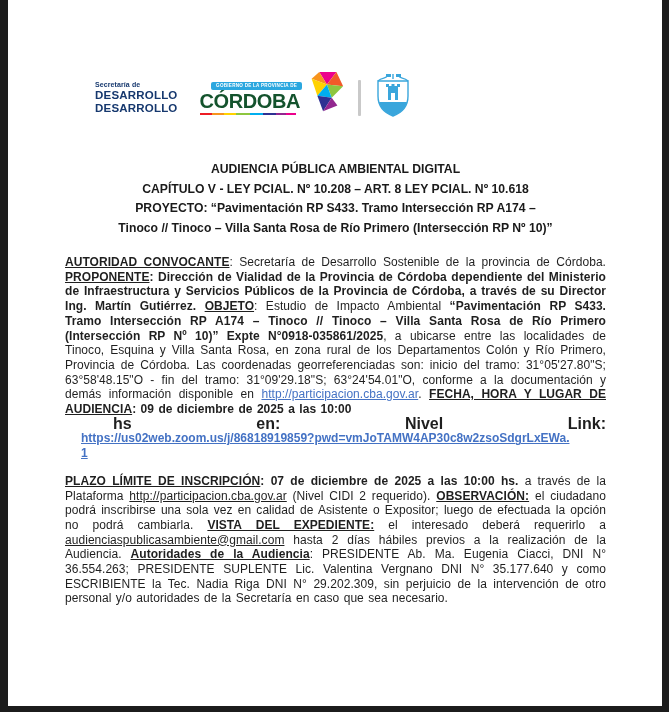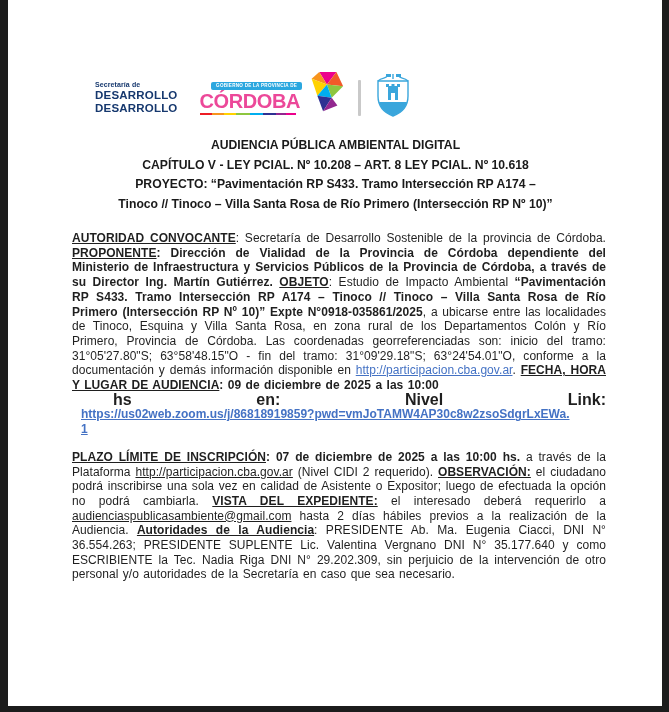--- a/index.html
+++ b/index.html
@@ -37,45 +37,45 @@
   .cba-group { display: flex; align-items: center; margin-left: 22px; }
   .cba-word { position: relative; padding-top: 10px; }
   .gob-tag {
     position: absolute; top: 1px; right: -2px;
     background: #2ba7df; color: #ffffff;
     font-size: 4.6px; font-weight: bold; letter-spacing: 0.25px;
     padding: 1px 5px; border-radius: 2px; white-space: nowrap;
     line-height: 6px;
   }
   .cba-name {
-    color: #ec4899; font-weight: bold; font-size: 20px; letter-spacing: -0.4px;
+    color: #14532d; font-weight: bold; font-size: 20px; letter-spacing: -0.4px;
     line-height: 20px;
   }
   .rainbow {
     height: 2.6px; margin-top: 2px; width: 96%;
     background: linear-gradient(to right,
       #ed1c24 0 12%, #f7941d 12% 25%, #ffd200 25% 38%, #8dc63f 38% 52%,
       #00aeef 52% 66%, #2e3192 66% 79%, #92278f 79% 90%, #ec008c 90% 100%);
   }
   .map-icon { margin-left: 4px; margin-top: -6px; }
   .logo-sep {
     width: 2.5px; height: 36px; background: #c9c9c9; border-radius: 1px;
     margin: 0 12px;
   }
 
   
   .title-block {
-    margin-top: 12px; text-align: center;
+    margin-top: 36px; text-align: center;
     font-weight: bold; font-size: 12.2px; line-height: 19.5px; color: #1a1a1a;
   }
 
   
   .para {
     font-size: 12px; line-height: 14.7px; text-align: justify;
-    letter-spacing: 0.05px; word-spacing: 1px; color: #1f1f1f; margin-left: 7px;
+    letter-spacing: 0.05px; word-spacing: 1px; color: #1f1f1f;
   }
   .p1 { margin-top: 17px; }
   .p2 { margin-top: 13px; }
   .b  { font-weight: bold; }
   .bu { font-weight: bold; text-decoration: underline; }
   .link  { color: #4472c4; text-decoration: underline; cursor: pointer; }
   .blink { color: #4472c4; font-weight: bold; text-decoration: underline; cursor: pointer; padding-left: 16px; }
   .dlink { color: #1f1f1f; text-decoration: underline; cursor: pointer; }
 
   .zoom-tokens {

